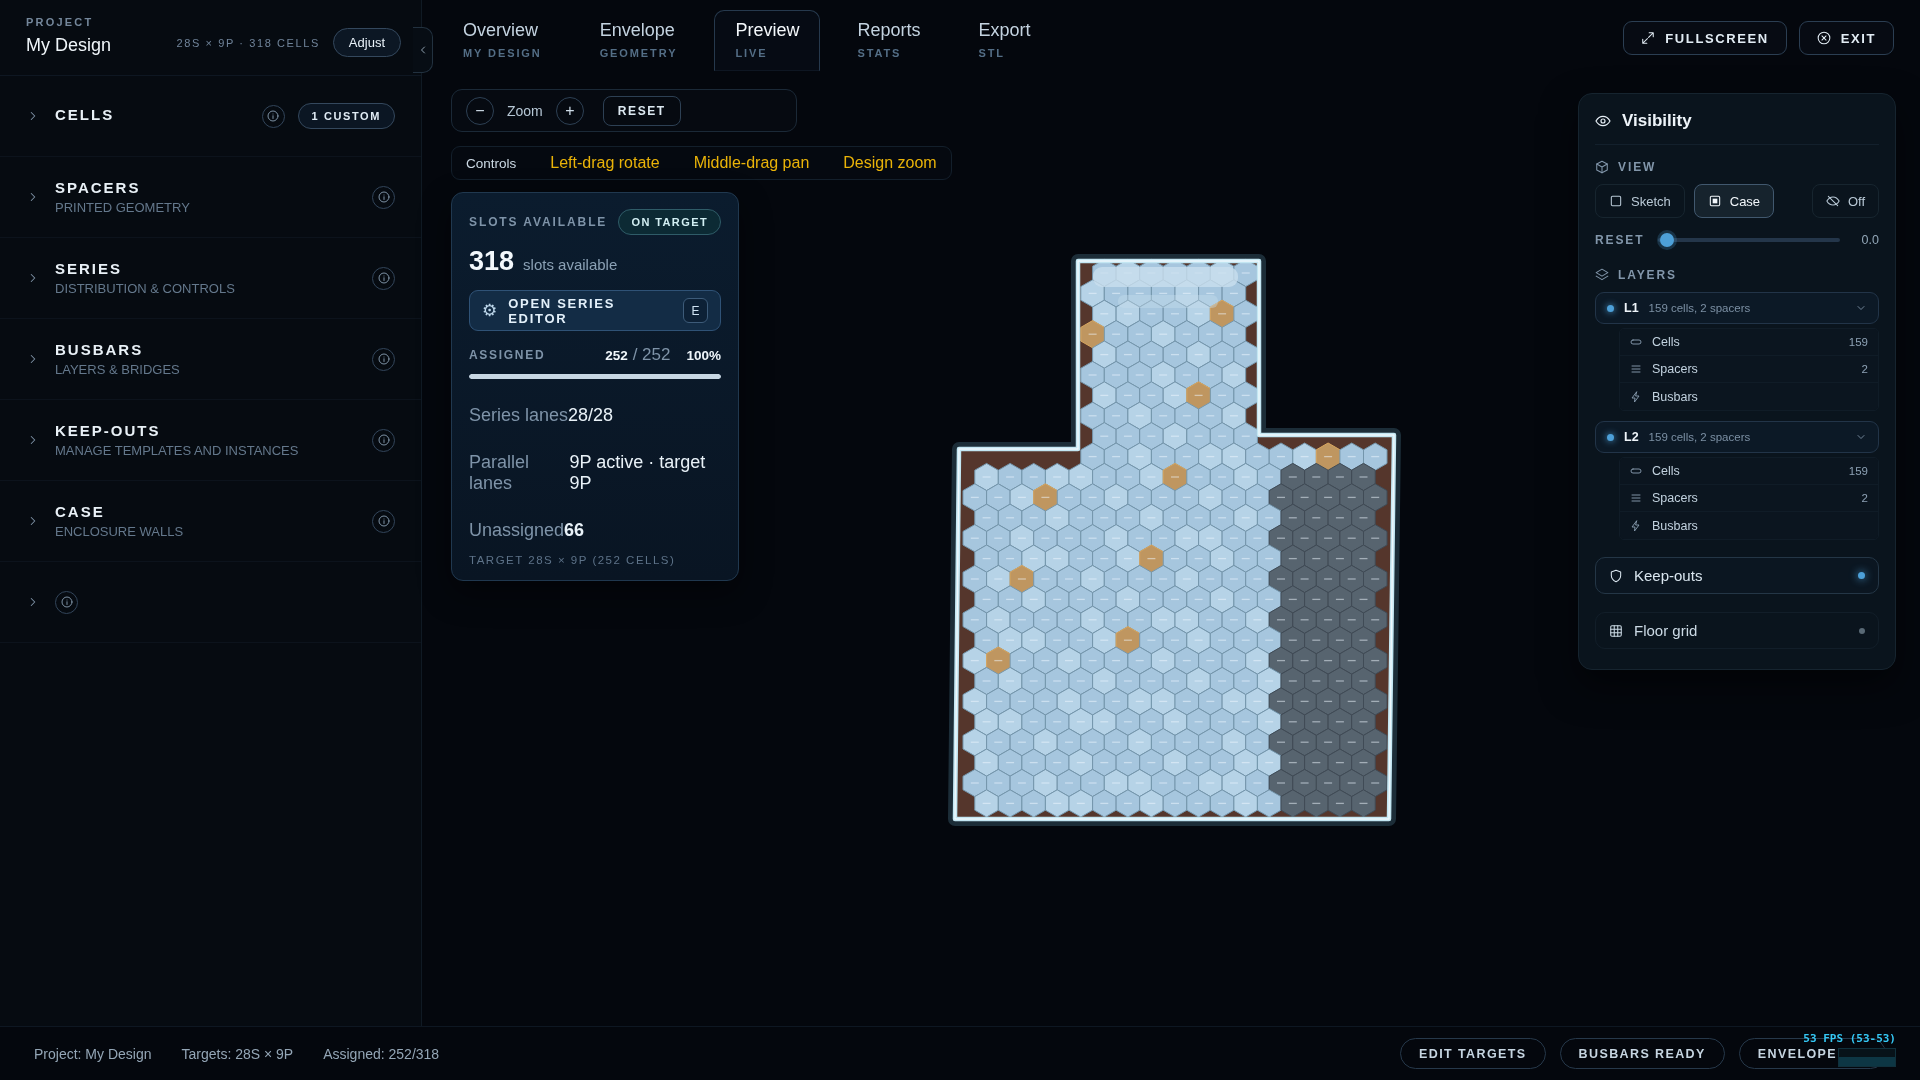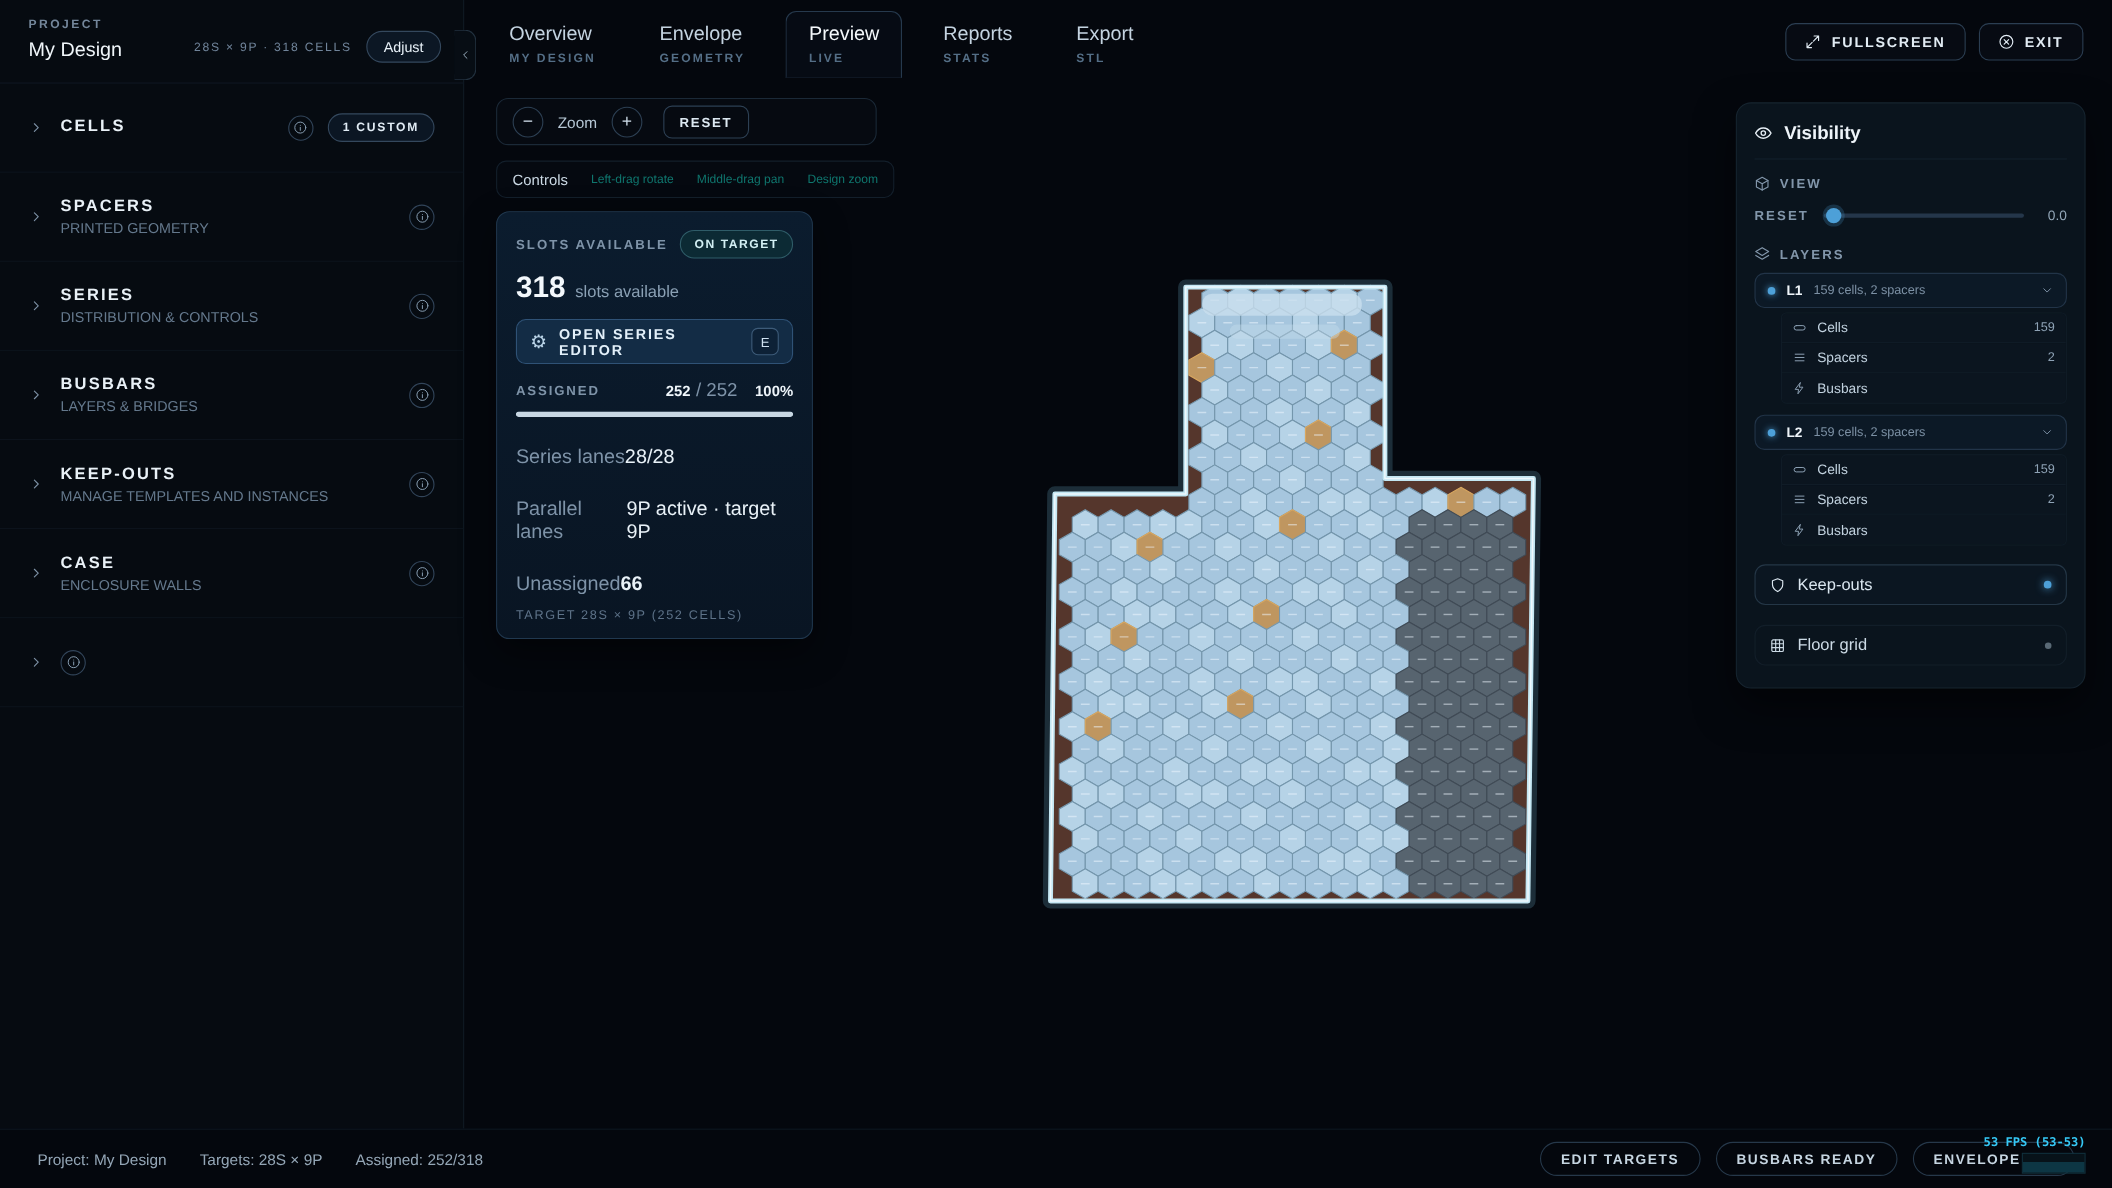--- a/index.html
+++ b/index.html
@@ -51,23 +51,23 @@
   
   .zoom-group{position:absolute;left:451px;top:89px;width:346px;height:43px;border:1px solid #1b2937;border-radius:11px;
               display:flex;align-items:center;gap:13px;padding:0 14px;background:rgba(8,14,22,.5)}
   .circle-btn{width:28px;height:28px;border-radius:50%;border:1px solid #2d4054;display:flex;align-items:center;
               justify-content:center;color:#cfdde9;font-size:16px}
   .zoom-label{font-size:14px;color:#b6c7d5}
   .reset-btn{height:30px;padding:0 14px;border:1px solid #2d4054;border-radius:8px;color:#dce8f1;font-size:12px;
              font-weight:bold;letter-spacing:1.6px;margin-left:6px}
 
   .controls-hint{position:absolute;left:451px;top:146px;height:34px;border:1px solid #131f2b;border-radius:9px;
-                 display:flex;align-items:center;gap:21px;padding:0 14px;background:rgba(8,14,22,.35)}
+                 display:flex;align-items:center;gap:34px;padding:0 14px;background:rgba(8,14,22,.35)}
   .ch-label{font-size:13.5px;color:#ccdae5}
-  .ch-item{font-size:11px;color:#0f766e}
+  .ch-item{font-size:16px;color:#eab308}
 
   
   .slots-card{position:absolute;left:451px;top:192px;width:288px;background:linear-gradient(180deg,#0b1c2e,#091523);
               border:1px solid #20384f;border-radius:12px;padding:16px 17px 14px;box-shadow:0 12px 32px rgba(0,0,0,.45);z-index:2}
   .sc-head{display:flex;justify-content:space-between;align-items:center}
   .sc-title{font-size:12px;letter-spacing:1.9px;color:#7e93a8;font-weight:bold}
   .on-target{font-size:11px;letter-spacing:1.4px;font-weight:bold;color:#d2eff3;border:1px solid #2f5c68;
              background:#0c2a34;border-radius:14px;padding:6px 12px}
   .sc-value-row{margin-top:11px;display:flex;align-items:baseline;gap:9px}
   .sc-value{font-size:27px;font-weight:bold;color:#f3f8fc}
@@ -1165,20 +1165,42 @@
     <span class="vp-title">Visibility</span>
   </div>
 
   <div class="section-label view-label">
     <svg class="ic ic14" viewBox="0 0 24 24">
         <path d="M12 2l9 5v10l-9 5-9-5V7z"></path>
         <path d="M12 12l9-5M12 12L3 7M12 12v10"></path>
       </svg>
     <span>VIEW</span>
   </div>
+  <div class="view-btns">
+    <button class="view-btn">
+      <svg class="ic ic14" viewBox="0 0 24 24">
+          <rect x="4" y="4" width="16" height="16" rx="2"></rect>
+        </svg>
+      <span>Sketch</span>
+    </button>
+    <button class="view-btn active">
+      <svg class="ic ic14" viewBox="0 0 24 24">
+          <rect x="4" y="4" width="16" height="16" rx="2"></rect>
+          <rect x="8" y="8" width="8" height="8" fill="currentColor" stroke="none"></rect>
+        </svg>
+      <span>Case</span>
+    </button>
+    <button class="view-btn off">
+      <svg class="ic ic14" viewBox="0 0 24 24">
+          <path d="M1.5 12S5.5 5 12 5s10.5 7 10.5 7-4 7-10.5 7S1.5 12 1.5 12z"></path>
+          <path d="M4 4l16 16"></path>
+        </svg>
+      <span>Off</span>
+    </button>
+  </div>
 
   <div class="slide-row">
     <span class="section-label">
         <span>RESET</span>
       </span>
     <div class="slider">
       <div class="slider-handle"></div>
     </div>
     <span class="slide-value">0.0</span>
   </div>

